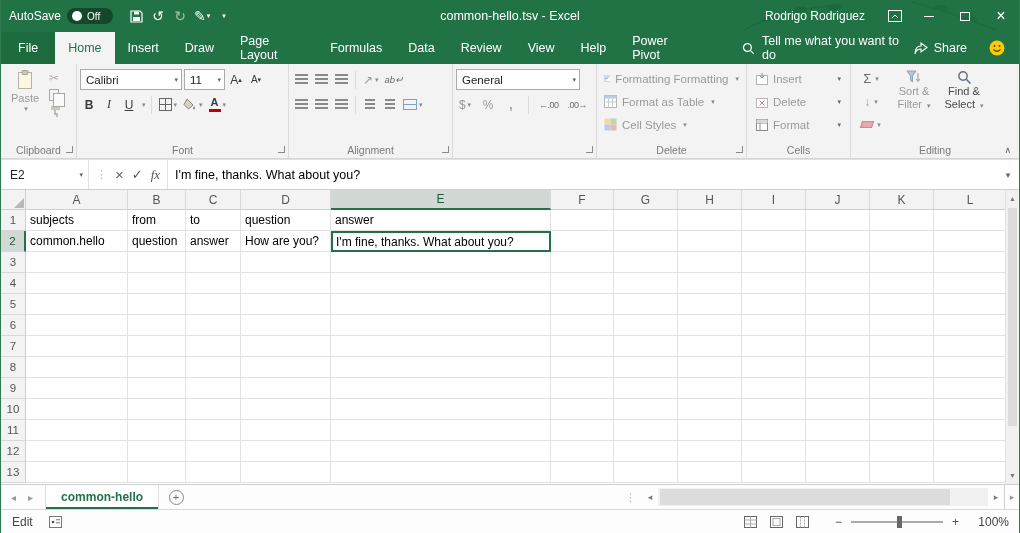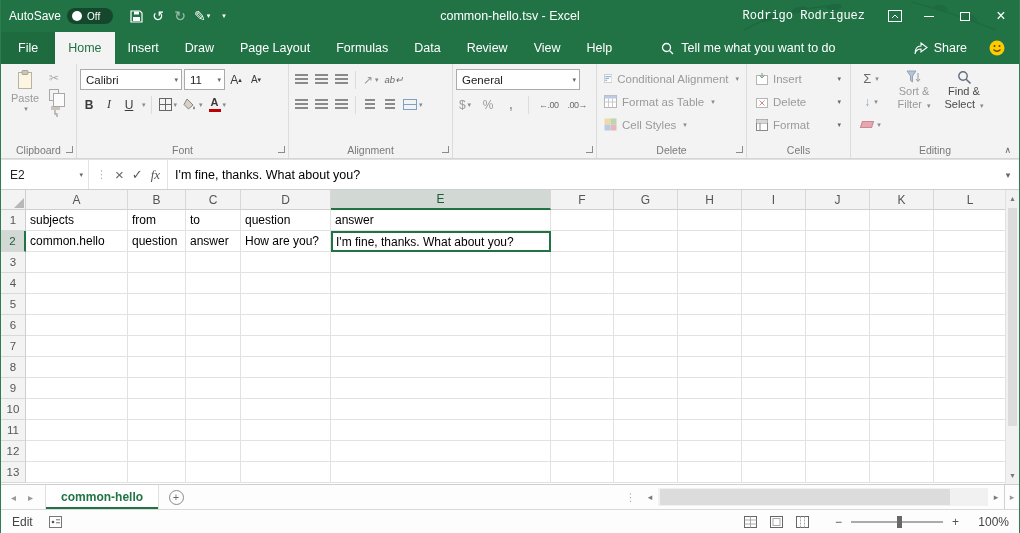--- a/index.html
+++ b/index.html
@@ -15,21 +15,21 @@
   .autosave { display:flex; align-items:center; gap:6px; font-size:12px; }
   .pill { background:rgba(0,0,0,.38); width:46px; height:16px; border-radius:8px; display:flex; align-items:center; gap:5px; padding:0 5px; }
   .knob { width:10px; height:10px; border-radius:50%; background:#fff; flex:0 0 10px; }
   .pill-label { font-size:10px; }
   .qat { display:flex; align-items:center; margin-left:12px; }
   .qat-btn { min-width:22px; height:24px; display:flex; align-items:center; justify-content:center; font-size:14px; color:#fff; gap:1px; }
   .qat-btn .mini-chev { font-size:7px; }
   .dim-w { opacity:.55; }
   .title-text { position:absolute; left:50%; transform:translateX(-50%); font-size:12.5px; white-space:nowrap; }
   .titlebar-right { margin-left:auto; display:flex; align-items:center; height:100%; position:relative; z-index:2; }
-  .user-name { font-size:12px; margin-right:14px;font-family:Liberation Mono, monospace; }
+  .user-name { font-size:12px; margin-right:14px; }
   .ribbon-opts { width:32px; height:32px; display:flex; align-items:center; justify-content:center; }
   .win-btn { width:36px; height:32px; display:flex; align-items:center; justify-content:center; font-size:14px; }
   .max-box { width:10px; height:9px; border:1px solid #fff; display:block; }
   .min-bar { width:10px; height:1px; background:#fff; display:block; }
   .deco { position:absolute; top:0; right:150px; opacity:.45; pointer-events:none; }
   .deco2 { position:absolute; top:0; right:18px; opacity:.35; pointer-events:none; }
   
   .tabrow { height:32px; background:#217346; display:flex; align-items:stretch; color:#fff; flex:0 0 32px; }
   .rtab { padding:12px 13px; font-size:12.5px; display:flex; align-items:center; cursor:default; }
   .rtab.file { padding:0 17px; background:#1e6b40; }
@@ -199,20 +199,21 @@
       <div class="rtab file">File</div>
       <div class="rtab active">Home</div>
       <div class="rtab">Insert</div>
       <div class="rtab">Draw</div>
       <div class="rtab">Page Layout</div>
       <div class="rtab">Formulas</div>
       <div class="rtab">Data</div>
       <div class="rtab">Review</div>
       <div class="rtab">View</div>
       <div class="rtab">Help</div>
+      <div class="rtab">Power Pivot</div>
     </div>
   <div class="tellme">
     <svg width="13" height="13" viewBox="0 0 13 13">
         <circle cx="5.5" cy="5.5" r="4" fill="none" stroke="#fff" stroke-width="1.3"></circle>
         <path d="M8.7 8.7 L12 12" stroke="#fff" stroke-width="1.3"></path>
       </svg>
     <span>Tell me what you want to do</span>
   </div>
   <div class="tab-spacer"></div>
   <div class="share">
@@ -393,21 +394,21 @@
 
   <div class="grp" style="width:150px;">
     <div class="grp-body">
       <div class="sitem">
         <svg width="13" height="13" viewBox="0 0 13 13">
             <rect x="0.5" y="0.5" width="12" height="12" fill="#fff" stroke="#b5b5b5"></rect>
             <rect x="2" y="2.5" width="9" height="2" fill="#9ab8d8"></rect>
             <rect x="2" y="5.5" width="6" height="2" fill="#9ab8d8"></rect>
             <rect x="2" y="8.5" width="3" height="2" fill="#9ab8d8"></rect>
           </svg>
-        <span>Conditional Alignment</span>
+        <span>Formatting Formatting</span>
         <span class="chev2">▾</span>
       </div>
       <div class="sitem">
         <svg width="13" height="13" viewBox="0 0 13 13">
             <rect x="0.5" y="0.5" width="12" height="12" fill="#fff" stroke="#b5b5b5"></rect>
             <rect x="0.5" y="0.5" width="12" height="3" fill="#b9cce4"></rect>
             <path d="M0.5 7 H12.5 M4.5 3.5 V12.5 M8.5 3.5 V12.5" stroke="#c9c9c9" fill="none"></path>
           </svg>
         <span>Format as Table</span>
         <span class="chev2">▾</span>

